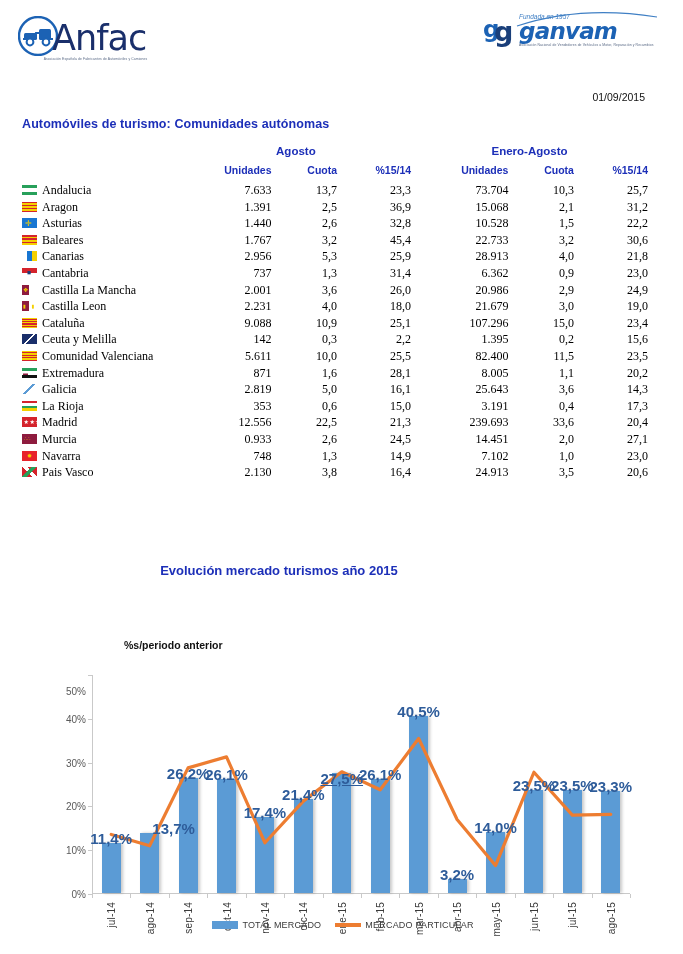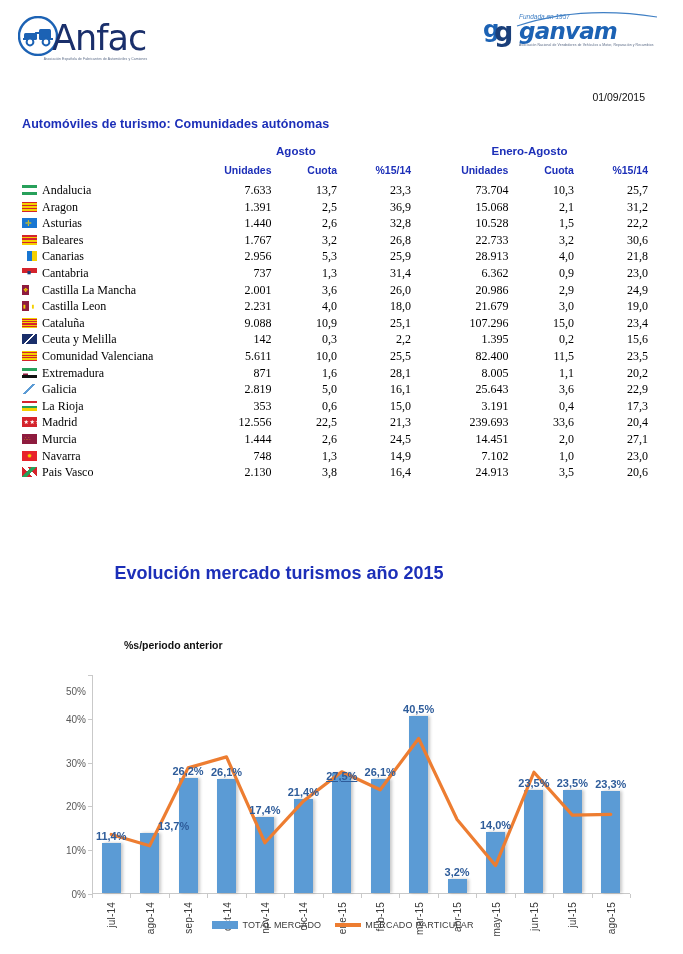--- a/index.html
+++ b/index.html
@@ -38,30 +38,30 @@
   .rname{display:inline-block;vertical-align:top;}
   .c1{width:150px;}
   .c2{width:86px;}
   .c3{width:62px;}
   .c4{width:70px;}
   .c5{width:92px;}
   .c6{width:62px;}
   .c7{width:70px;}
 
   
-  #chart-title{position:absolute;left:0;top:563px;width:558px;text-align:center;font-size:18px;font-weight:bold;color:#1c2fb8;}
+  #chart-title{position:absolute;left:0;top:563px;width:558px;text-align:center;font-size:13px;font-weight:bold;color:#1c2fb8;}
   #chart-block{position:absolute;left:28px;top:630px;width:630px;height:315px;}
   #axis-note{position:absolute;left:96px;top:9px;font-size:10.5px;font-weight:bold;color:#111;}
   #plot{position:absolute;left:64px;top:45px;width:538px;height:219px;}
   .ytick{position:absolute;right:100%;margin-right:6px;font-size:10px;color:#595959;white-space:nowrap;transform:translateY(-50%);}
   .ytickmark{position:absolute;right:100%;width:4px;height:1px;background:#c9c9c9;}
   #yaxis-line{position:absolute;left:0;top:0;width:1px;height:100%;background:#c9c9c9;}
   #xaxis-line{position:absolute;left:0;bottom:0;width:100%;height:1px;background:#c9c9c9;}
   .bar{position:absolute;bottom:1px;width:19px;background:#5b9bd5;box-shadow:2px 0 3px rgba(0,0,0,.22);}
-  .blabel{position:absolute;font-size:11px;font-weight:bold;color:#2e5c9a;white-space:nowrap;transform:translateX(-50%);}
+  .blabel{position:absolute;font-size:15px;font-weight:bold;color:#2e5c9a;white-space:nowrap;transform:translateX(-50%);}
   .xtickmark{position:absolute;bottom:-4px;width:1px;height:4px;background:#c9c9c9;}
   .xlabel{position:absolute;top:100%;margin-top:8px;font-size:10px;color:#3a3a3a;white-space:nowrap;
           writing-mode:vertical-rl;transform:translateX(-50%) rotate(180deg);letter-spacing:.2px;}
   #line-svg{position:absolute;left:0;top:0;width:100%;height:100%;overflow:visible;}
   #legend{position:absolute;left:0;top:290px;width:630px;text-align:center;font-size:0;}
   .lg-item{display:inline-block;font-size:0;margin:0 7px;vertical-align:middle;}
   .lg-swatch-bar{display:inline-block;width:26px;height:8px;background:#5b9bd5;vertical-align:middle;margin-right:4px;}
   .lg-swatch-line{display:inline-block;width:26px;height:4px;background:#ed7d31;vertical-align:middle;margin-right:4px;}
   .lg-text{display:inline-block;font-size:9px;color:#3a3a3a;vertical-align:middle;letter-spacing:.2px;}
 </style>
@@ -152,21 +152,21 @@
         <td class="num c3">2,6</td>
         <td class="num c4">32,8</td>
         <td class="num c5">10.528</td>
         <td class="num c6">1,5</td>
         <td class="num c7">22,2</td>
       </tr>
       <tr>
         <td class="reg-cell c1"><span class="flag" style="background: linear-gradient(rgb(212, 35, 44) 0px, rgb(212, 35, 44) 16%, rgb(245, 208, 0) 16%, rgb(245, 208, 0) 33%, rgb(212, 35, 44) 33%, rgb(212, 35, 44) 50%, rgb(245, 208, 0) 50%, rgb(245, 208, 0) 66%, rgb(212, 35, 44) 66%, rgb(212, 35, 44) 83%, rgb(245, 208, 0) 83%);"></span><span class="rname">Baleares</span></td>
         <td class="num c2">1.767</td>
         <td class="num c3">3,2</td>
-        <td class="num c4">26,8</td>
+        <td class="num c4">45,4</td>
         <td class="num c5">22.733</td>
         <td class="num c6">3,2</td>
         <td class="num c7">30,6</td>
       </tr>
       <tr>
         <td class="reg-cell c1"><span class="flag" style="background: linear-gradient(90deg, rgb(255, 255, 255) 0px, rgb(255, 255, 255) 33%, rgb(24, 118, 210) 33%, rgb(24, 118, 210) 67%, rgb(245, 208, 0) 67%);"></span><span class="rname">Canarias</span></td>
         <td class="num c2">2.956</td>
         <td class="num c3">5,3</td>
         <td class="num c4">25,9</td>
         <td class="num c5">28.913</td>
@@ -236,21 +236,21 @@
         <td class="num c6">1,1</td>
         <td class="num c7">20,2</td>
       </tr>
       <tr>
         <td class="reg-cell c1"><span class="flag" style="background: linear-gradient(135deg, rgb(255, 255, 255) 0px, rgb(255, 255, 255) 44%, rgb(91, 155, 213) 44%, rgb(91, 155, 213) 56%, rgb(255, 255, 255) 56%);"></span><span class="rname">Galicia</span></td>
         <td class="num c2">2.819</td>
         <td class="num c3">5,0</td>
         <td class="num c4">16,1</td>
         <td class="num c5">25.643</td>
         <td class="num c6">3,6</td>
-        <td class="num c7">22,9</td>
+        <td class="num c7">14,3</td>
       </tr>
       <tr>
         <td class="reg-cell c1"><span class="flag" style="background: linear-gradient(rgb(212, 35, 44) 0px, rgb(212, 35, 44) 25%, rgb(255, 255, 255) 25%, rgb(255, 255, 255) 50%, rgb(39, 160, 90) 50%, rgb(39, 160, 90) 75%, rgb(245, 208, 0) 75%);"></span><span class="rname">La Rioja</span></td>
         <td class="num c2">353</td>
         <td class="num c3">0,6</td>
         <td class="num c4">15,0</td>
         <td class="num c5">3.191</td>
         <td class="num c6">0,4</td>
         <td class="num c7">17,3</td>
       </tr>
@@ -258,21 +258,21 @@
         <td class="reg-cell c1"><span class="flag" style="background: rgb(212, 35, 44);"><span style="position:absolute;left:1.5px;top:1px;color:#fff;font-size:6px;letter-spacing:.5px;line-height:8px;">★★★</span></span><span class="rname">Madrid</span></td>
         <td class="num c2">12.556</td>
         <td class="num c3">22,5</td>
         <td class="num c4">21,3</td>
         <td class="num c5">239.693</td>
         <td class="num c6">33,6</td>
         <td class="num c7">20,4</td>
       </tr>
       <tr>
         <td class="reg-cell c1"><span class="flag" style="background: rgb(142, 27, 62);"><span style="position:absolute;left:2px;top:1px;color:#f5d000;font-size:5px;line-height:7px;">∴∴</span></span><span class="rname">Murcia</span></td>
-        <td class="num c2">1.444</td>
+        <td class="num c2">0.933</td>
         <td class="num c3">2,6</td>
         <td class="num c4">24,5</td>
         <td class="num c5">14.451</td>
         <td class="num c6">2,0</td>
         <td class="num c7">27,1</td>
       </tr>
       <tr>
         <td class="reg-cell c1"><span class="flag" style="background: rgb(232, 35, 44);"><span style="position:absolute;left:5px;top:1px;color:#f5d000;font-size:6px;line-height:8px;">✹</span></span><span class="rname">Navarra</span></td>
         <td class="num c2">748</td>
         <td class="num c3">1,3</td>

